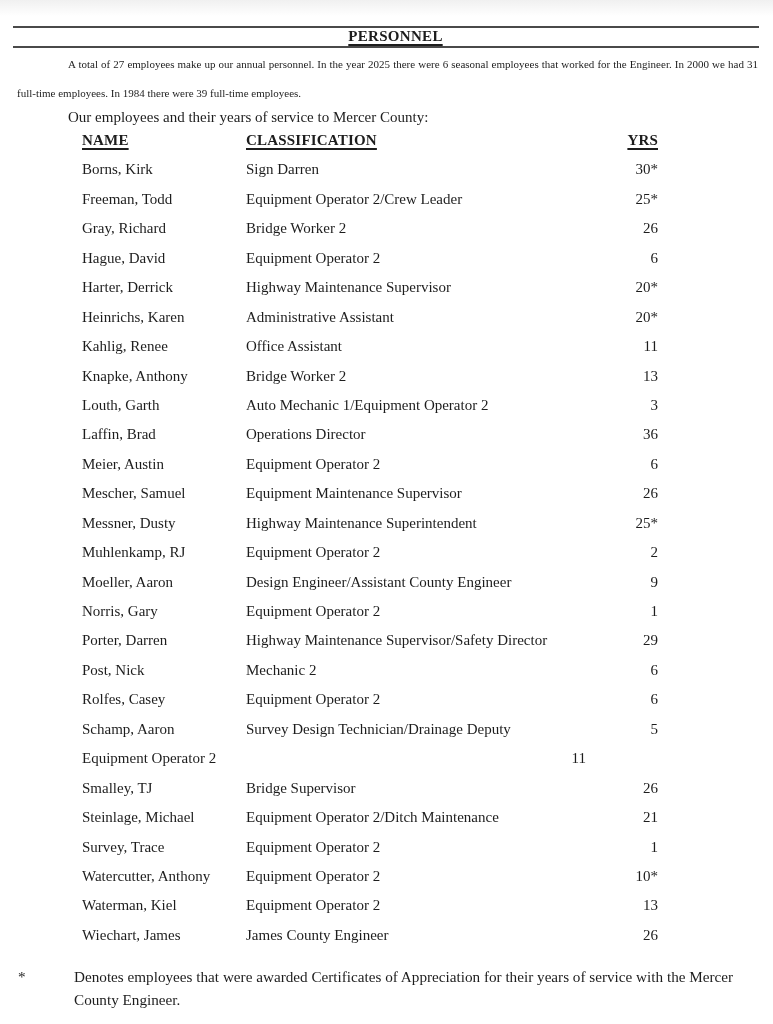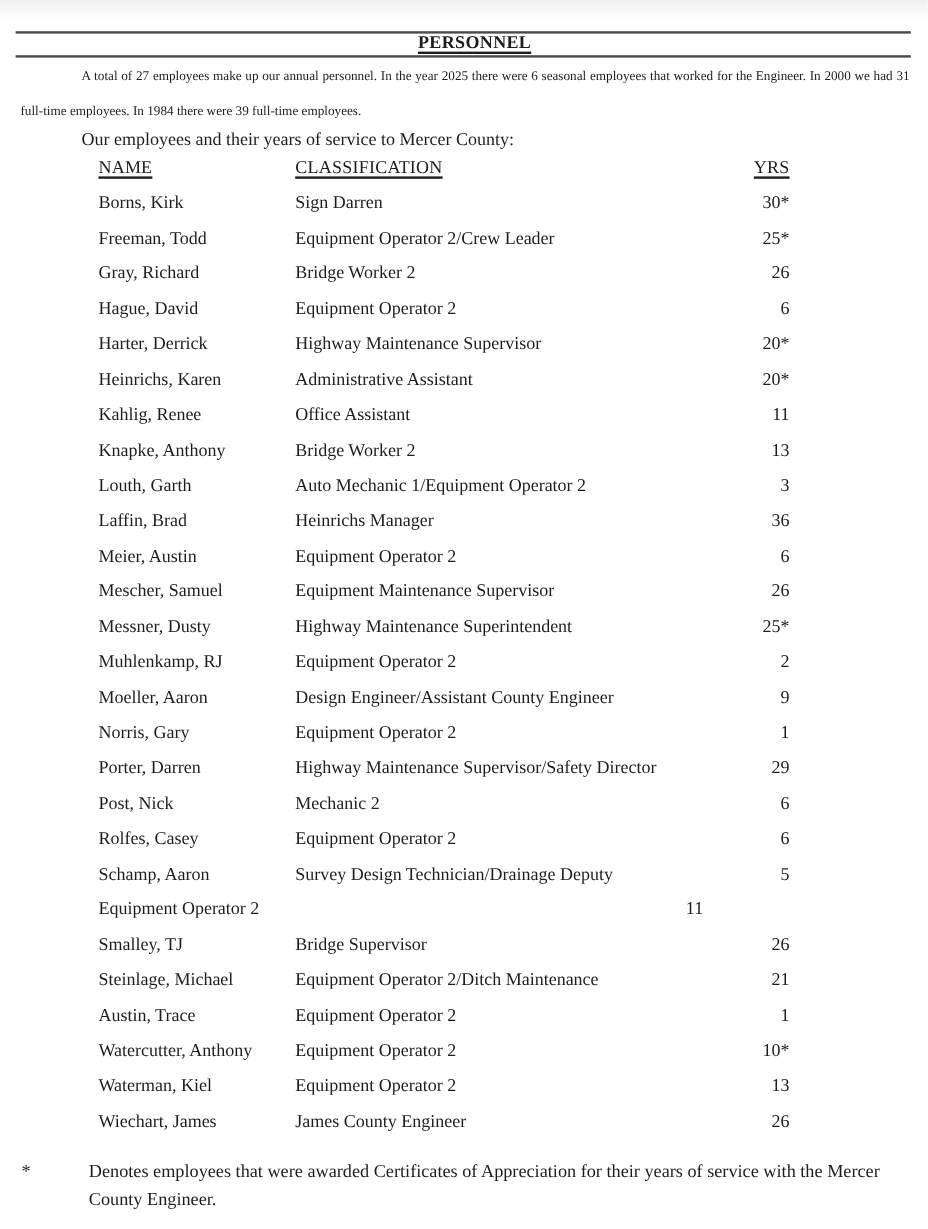--- a/index.html
+++ b/index.html
@@ -51,21 +51,21 @@
     position: absolute; top: 126px; left: 82px; width: 576px;
     font-size: 15px;
   }
   .t-row {
     display: grid;
     grid-template-columns: 164px 1fr 72px;
     height: 29.45px; line-height: 29.45px;
     white-space: nowrap;
   }
   .t-row .col-years { text-align: right; }
-  .t-head { font-weight: 400; }
+  .t-head { font-weight: 700; }
   .t-head .hdr {
     text-decoration: underline;
     text-decoration-thickness: 1.6px;
     text-underline-offset: 3px;
     letter-spacing: 0.2px;
   }
   .footnote {
     position: absolute; top: 965px; left: 18px; width: 740px;
     display: grid; grid-template-columns: 56px 1fr;
     font-size: 15.2px; line-height: 23px;
@@ -152,21 +152,21 @@
   </div>
 
   <div class="t-row">
     <div class="col-name">Louth, Garth</div>
     <div class="col-class">Auto Mechanic 1/Equipment Operator 2</div>
     <div class="col-years">3</div>
   </div>
 
   <div class="t-row">
     <div class="col-name">Laffin, Brad</div>
-    <div class="col-class">Heinrichs Manager</div>
+    <div class="col-class">Operations Director</div>
     <div class="col-years">36</div>
   </div>
 
   <div class="t-row">
     <div class="col-name">Meier, Austin</div>
     <div class="col-class">Equipment Operator 2</div>
     <div class="col-years">6</div>
   </div>
 
   <div class="t-row">
@@ -234,21 +234,21 @@
     <div class="col-years">26</div>
   </div>
 
   <div class="t-row">
     <div class="col-name">Steinlage, Michael</div>
     <div class="col-class">Equipment Operator 2/Ditch Maintenance</div>
     <div class="col-years">21</div>
   </div>
 
   <div class="t-row">
-    <div class="col-name">Austin, Trace</div>
+    <div class="col-name">Survey, Trace</div>
     <div class="col-class">Equipment Operator 2</div>
     <div class="col-years">1</div>
   </div>
 
   <div class="t-row">
     <div class="col-name">Watercutter, Anthony</div>
     <div class="col-class">Equipment Operator 2</div>
     <div class="col-years">10*</div>
   </div>
 

